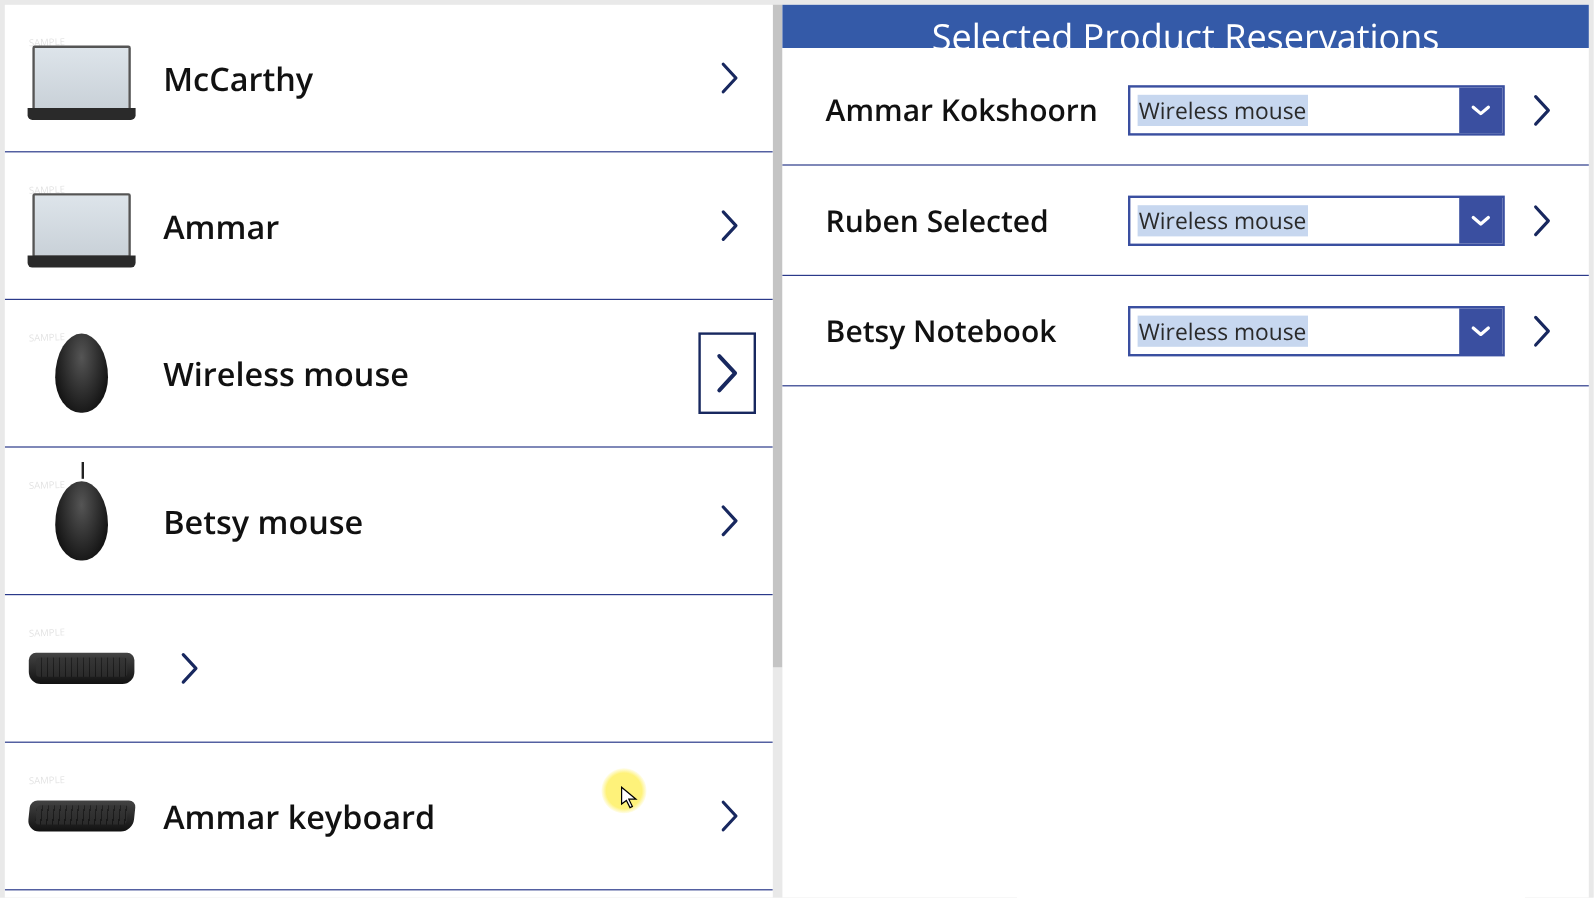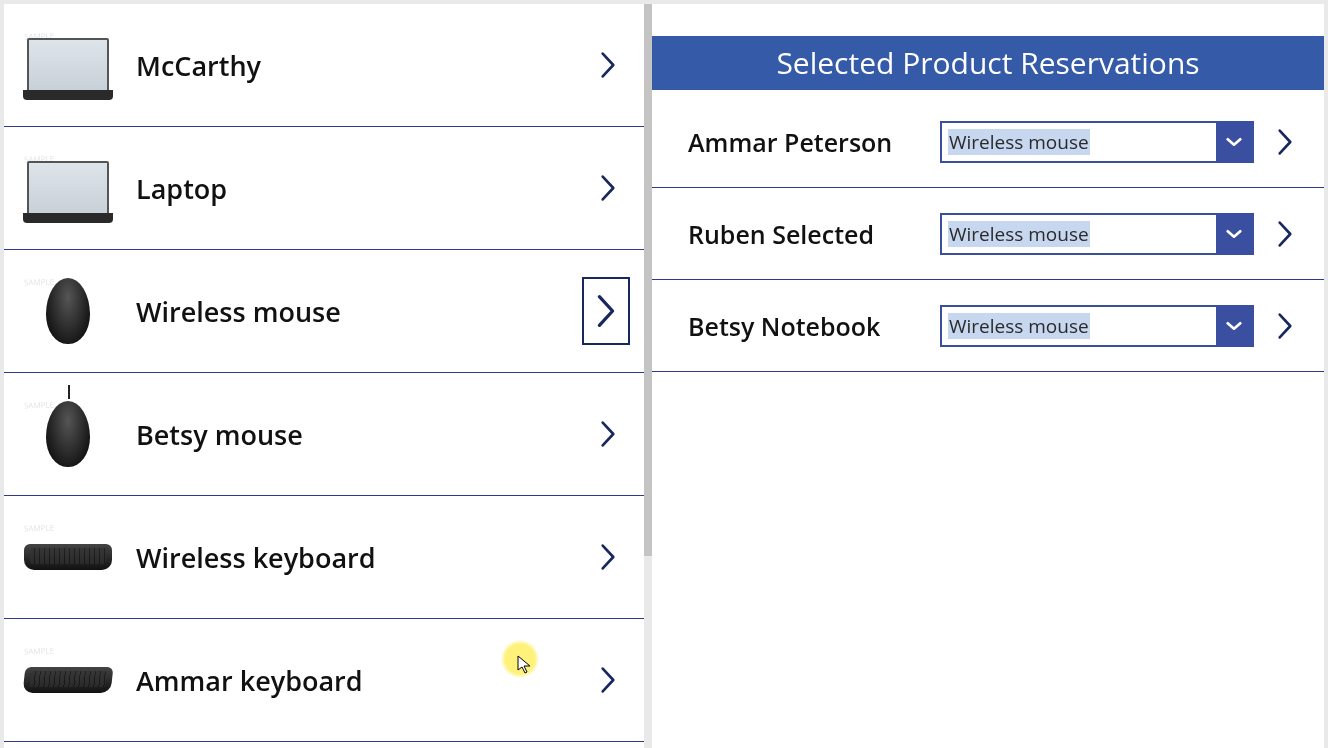--- a/index.html
+++ b/index.html
@@ -74,23 +74,22 @@
     height: 68px;
   }
 
   
   .panel-header {
     background: #345aa8;
     color: #fff;
     font-size: 30px;
     font-weight: 500;
     text-align: center;
-    height: 54px;
+    height: 36px;
     line-height: 54px;
-    margin-top: 32px;
   }
   .reservation-row {
     display: flex;
     align-items: center;
     height: 92px;
     border-bottom: 1px solid #2b3a8a;
     padding: 0 12px 0 36px;
   }
   .reservation-row:first-of-type { margin-top: 6px; }
   .person-name {
@@ -213,21 +212,21 @@
             <svg width="18" height="30" viewBox="0 0 20 34" fill="none" stroke="currentColor" stroke-width="3" stroke-linecap="round" stroke-linejoin="round">
               <polyline points="4,4 16,17 4,30"></polyline>
             </svg>
           </div>
   </div>
         <div class="product-row">
     <div class="product-thumb">
       <div class="th-laptop"></div>
       <div class="watermark" style="top:4px;left:2px;">SAMPLE</div>
     </div>
-    <div class="product-label">Laptop</div>
+    <div class="product-label">Ammar</div>
     <div class="row-chevron ">
             <svg width="18" height="30" viewBox="0 0 20 34" fill="none" stroke="currentColor" stroke-width="3" stroke-linecap="round" stroke-linejoin="round">
               <polyline points="4,4 16,17 4,30"></polyline>
             </svg>
           </div>
   </div>
         <div class="product-row">
     <div class="product-thumb">
       <div class="th-mouse"></div>
       <div class="watermark" style="top:4px;left:2px;">SAMPLE</div>
@@ -249,21 +248,20 @@
             <svg width="18" height="30" viewBox="0 0 20 34" fill="none" stroke="currentColor" stroke-width="3" stroke-linecap="round" stroke-linejoin="round">
               <polyline points="4,4 16,17 4,30"></polyline>
             </svg>
           </div>
   </div>
         <div class="product-row">
     <div class="product-thumb">
       <div class="th-keyboard"></div>
       <div class="watermark" style="top:4px;left:2px;">SAMPLE</div>
     </div>
-    <div class="product-label">Wireless keyboard</div>
     <div class="row-chevron ">
             <svg width="18" height="30" viewBox="0 0 20 34" fill="none" stroke="currentColor" stroke-width="3" stroke-linecap="round" stroke-linejoin="round">
               <polyline points="4,4 16,17 4,30"></polyline>
             </svg>
           </div>
   </div>
         <div class="product-row">
     <div class="product-thumb">
       <div class="th-keyboard wired"></div>
       <div class="watermark" style="top:4px;left:2px;">SAMPLE</div>
@@ -282,21 +280,21 @@
       <path d="M1 1 L1 15 L5 12 L8 18 L10 17 L7 11 L13 11 Z" fill="#fff" stroke="#000" stroke-width="1"></path>
     </svg>
   </div>
 
   <div class="scroll-divider"></div>
 
   <div class="right-pane">
     <div class="panel-header">Selected Product Reservations</div>
     <div id="reservation-rows">
         <div class="reservation-row">
-    <div class="person-name">Ammar Peterson</div>
+    <div class="person-name">Ammar Kokshoorn</div>
     <div class="select-wrap">
       <div class="select-value">
               <span class="hl">Wireless mouse</span>
             </div>
       <div class="select-btn">
               <svg width="18" height="12" viewBox="0 0 20 12" fill="none" stroke="#fff" stroke-width="3" stroke-linecap="round" stroke-linejoin="round">
                 <polyline points="3,3 10,9 17,3"></polyline>
               </svg>
             </div>
     </div>

